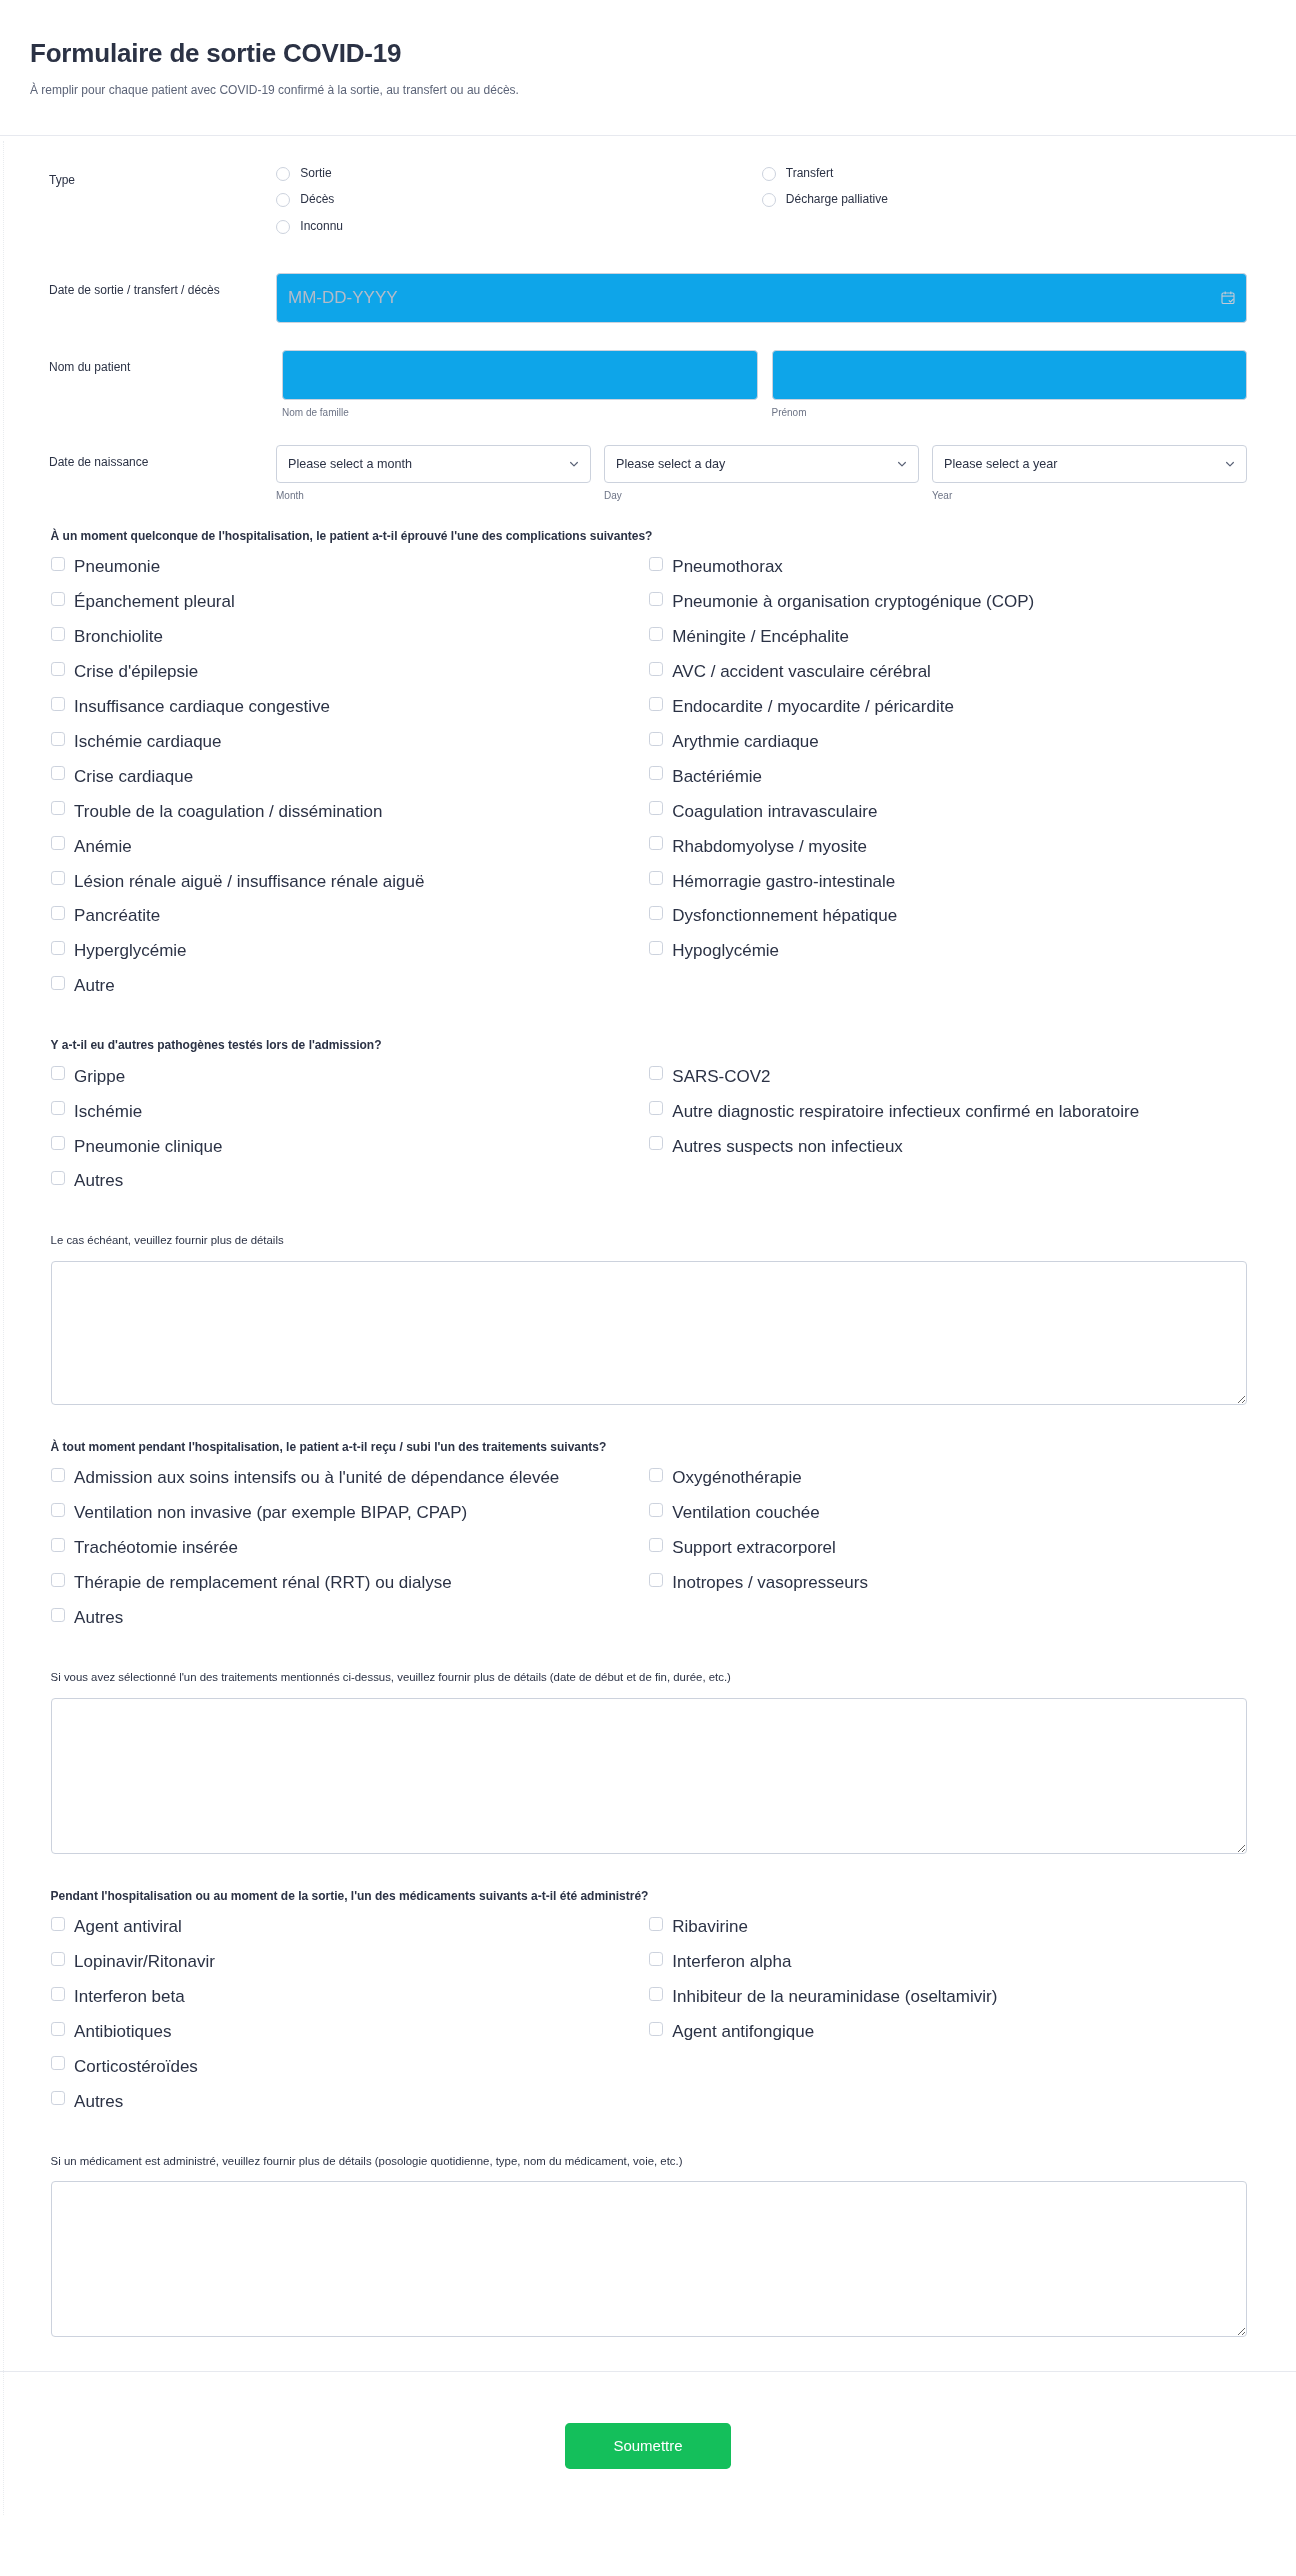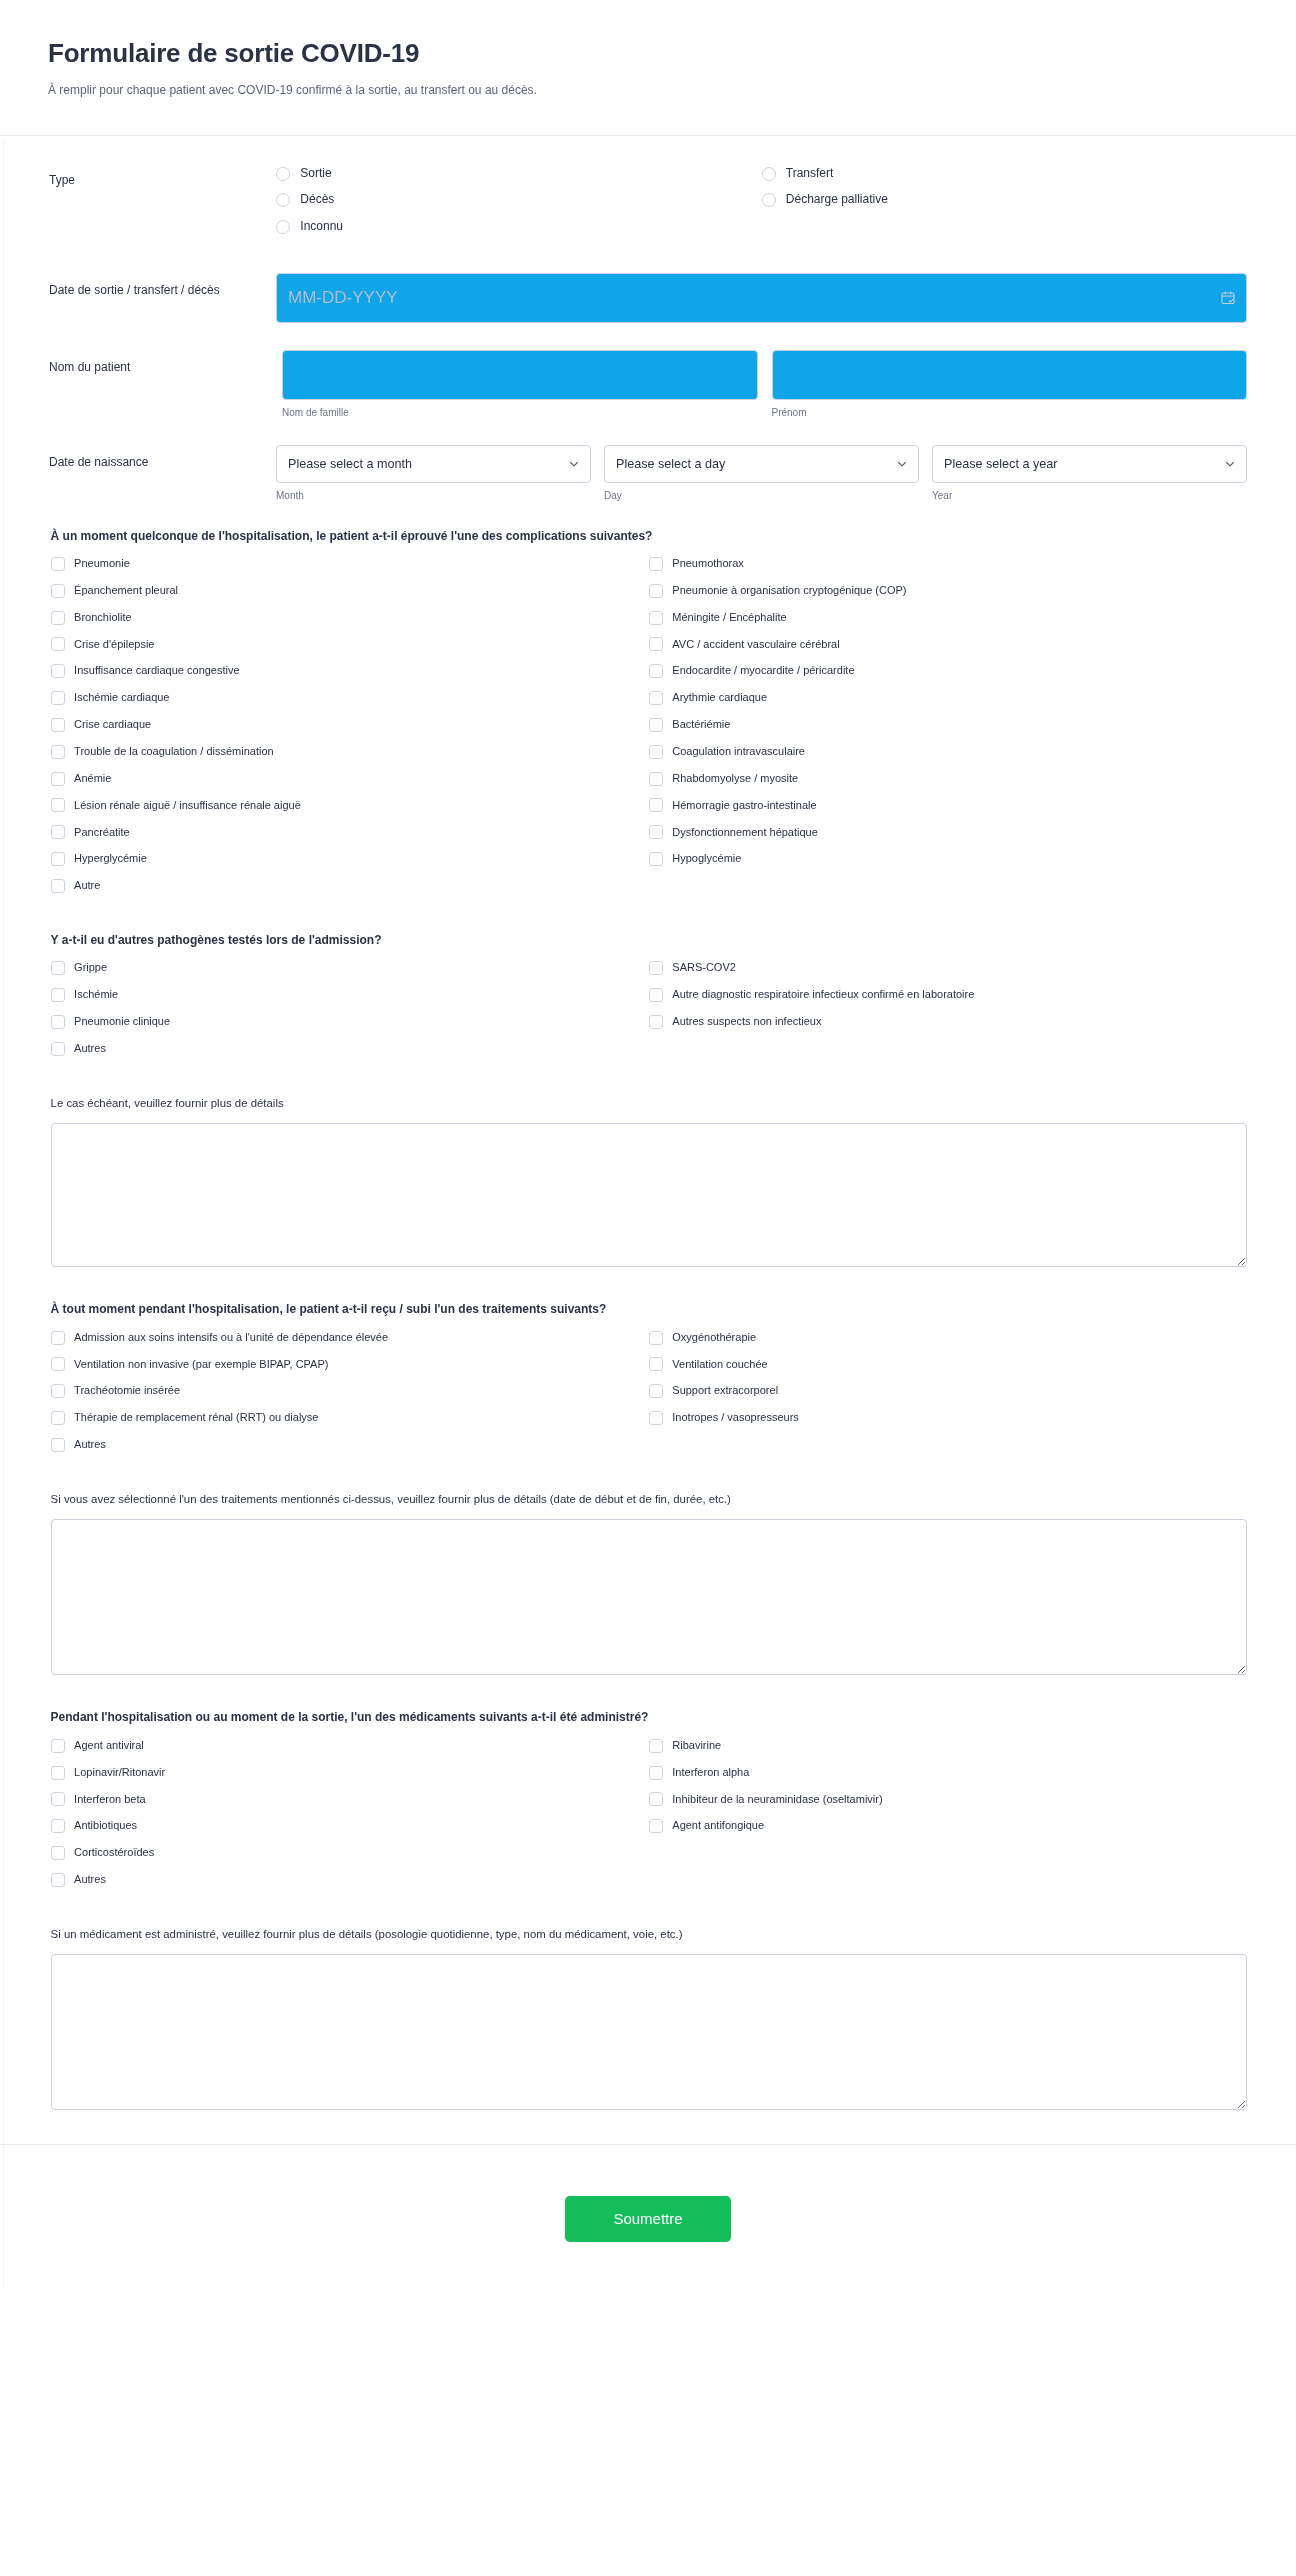--- a/index.html
+++ b/index.html
@@ -30,21 +30,21 @@
     left: 3.2px;
     top: 141px;
     bottom: 0;
     width: 0.8px;
     border-left: 0.8px dotted #e9ecef;
     pointer-events: none;
   }
 
   
   .form-header {
-    padding: 38px 49px 35px 48px;
+    padding: 38px 49px 35px 30px;
     border-bottom: 0.8px solid #e7e9ef;
   }
   .form-title {
     margin: 0 0 12.6px 0;
     font-size: 26px;
     line-height: 1.22;
     font-weight: bold;
     color: #2b3245;
     letter-spacing: -0.2px;
   }
@@ -205,21 +205,21 @@
     width: 14px;
     height: 14px;
     min-width: 14px;
     border: 1.2px solid #ccd2dd;
     border-radius: 3.2px;
     background: #fff;
     margin-right: 9.5px;
     margin-top: 0.8px;
   }
   .checkbox-text {
-    font-size: 11px;
+    font-size: 17px;
     line-height: 1.35;
     color: #2b3245;
   }
 
   
   .textarea-block { margin-bottom: 34px; padding-left: 1.6px; }
   .textarea-label {
     font-size: 11.4px;
     color: #2b3245;
     margin-bottom: 12px;

